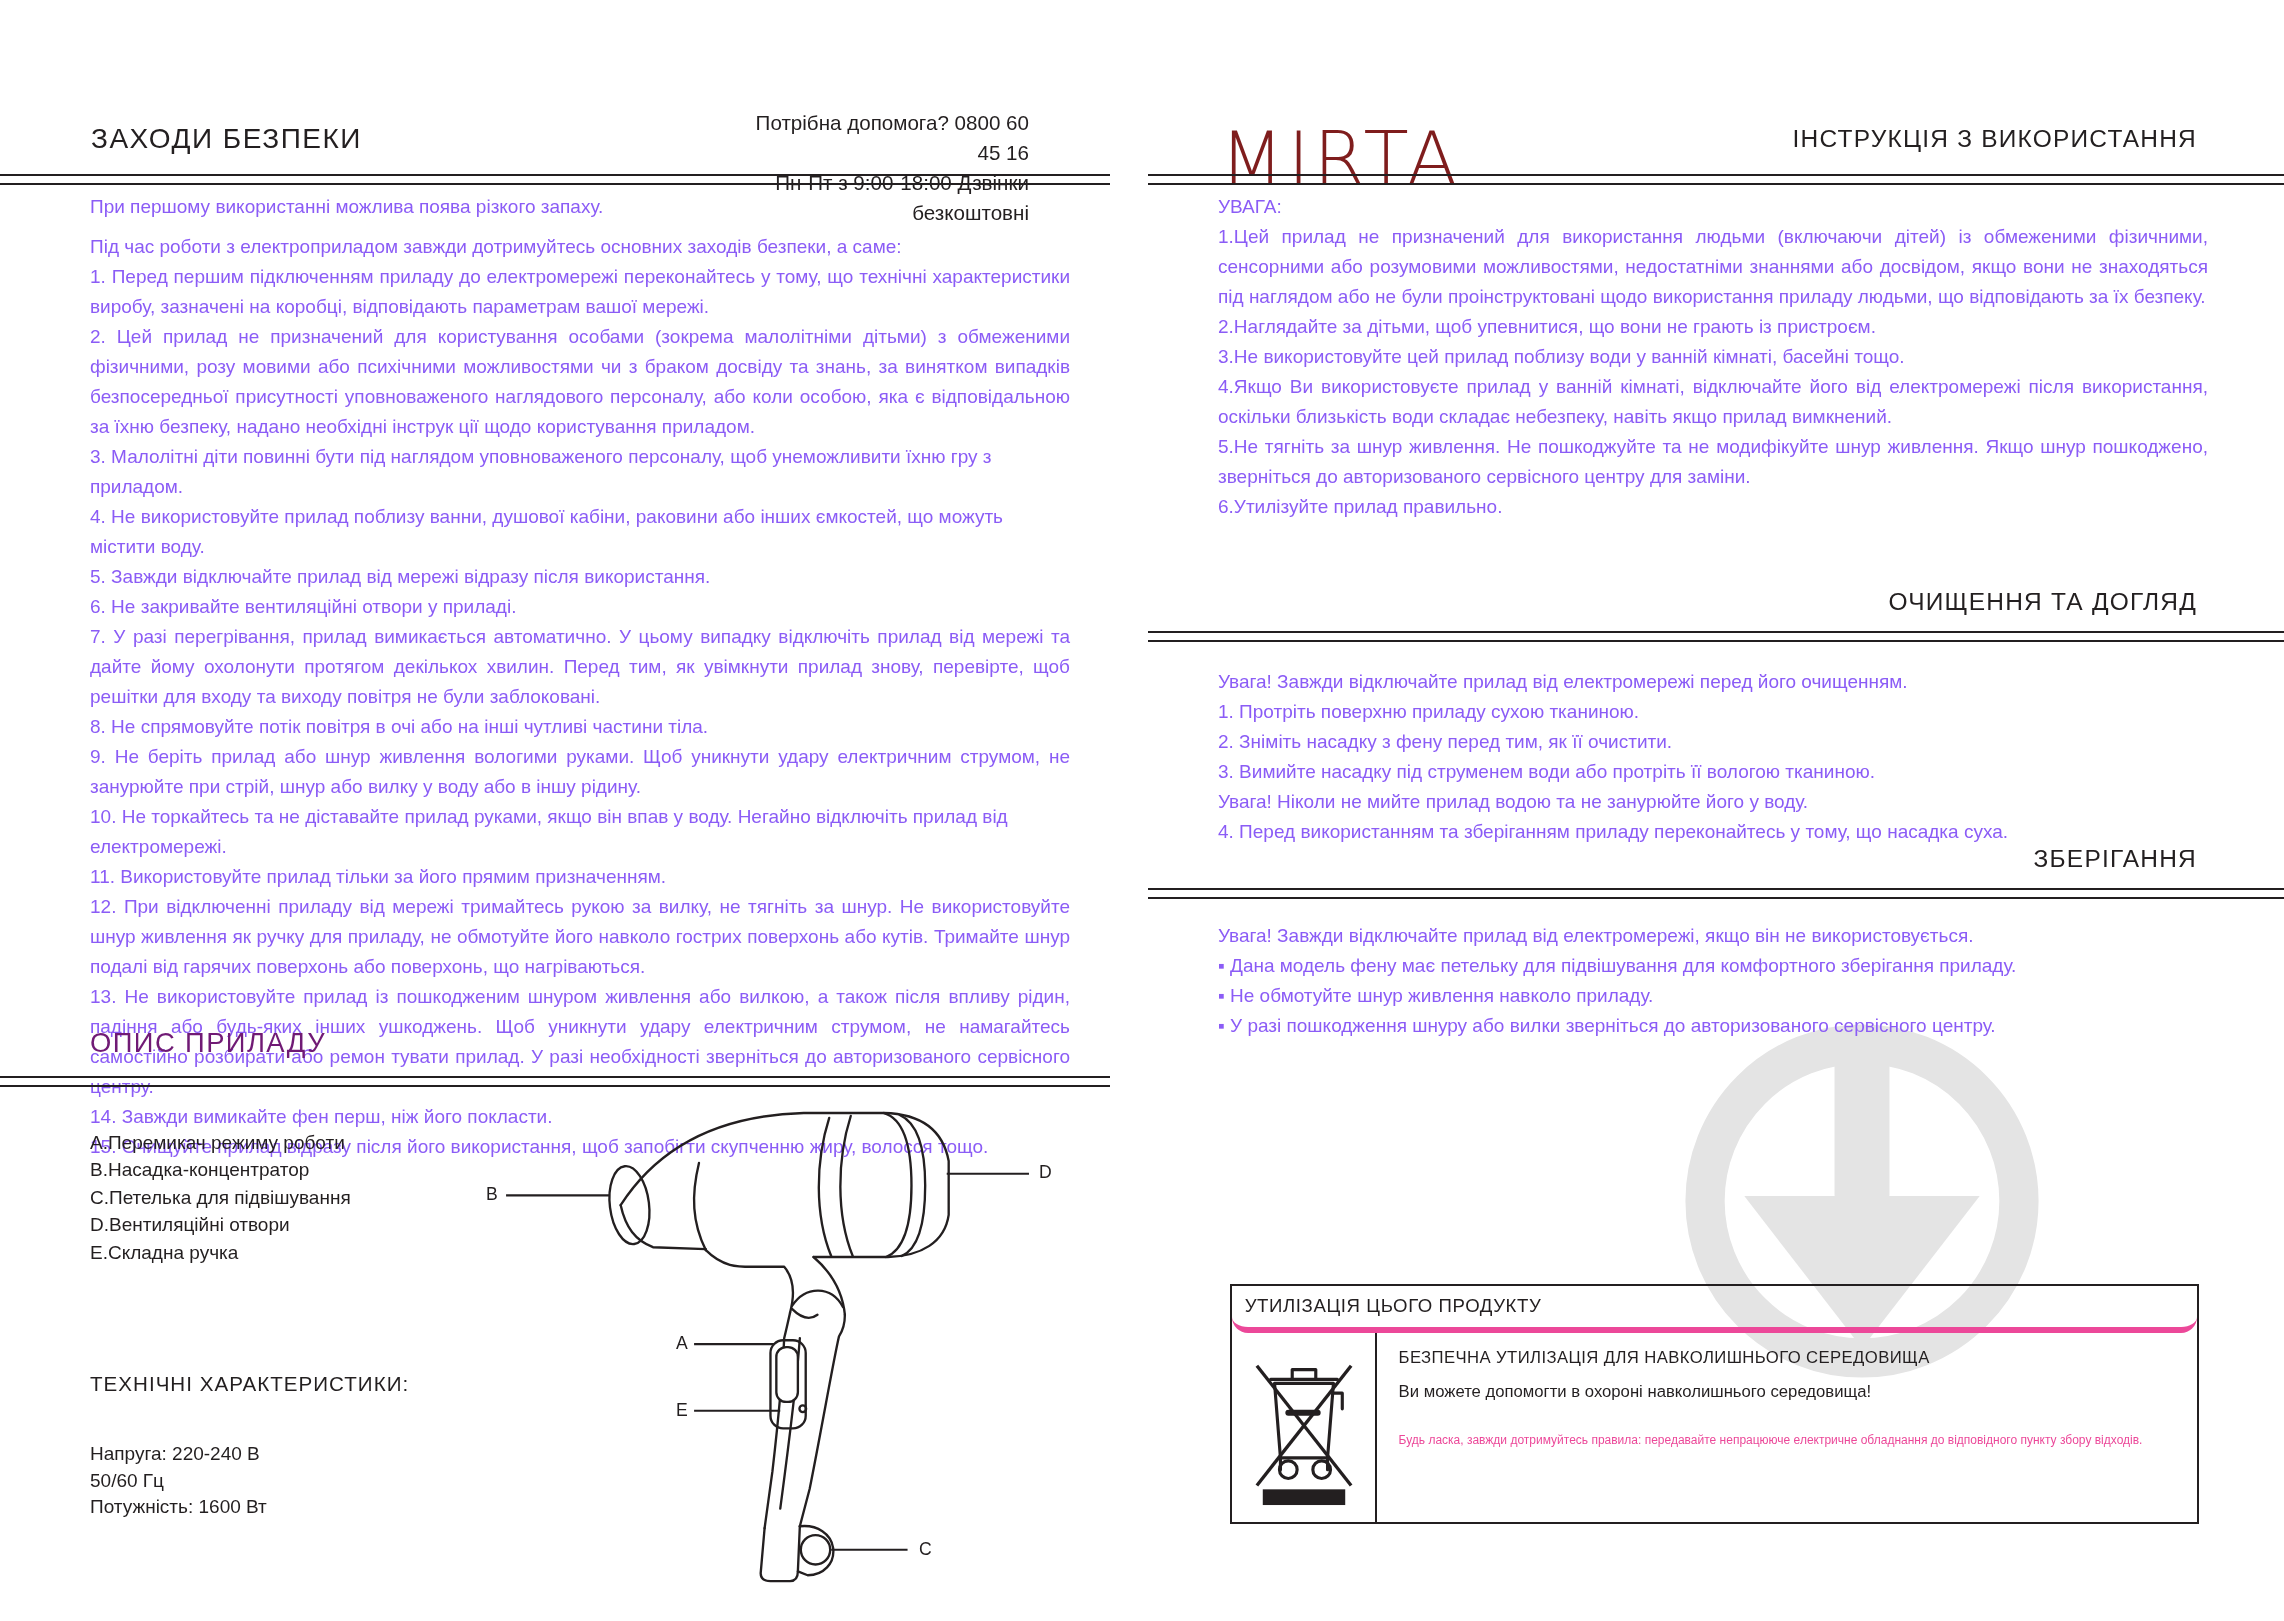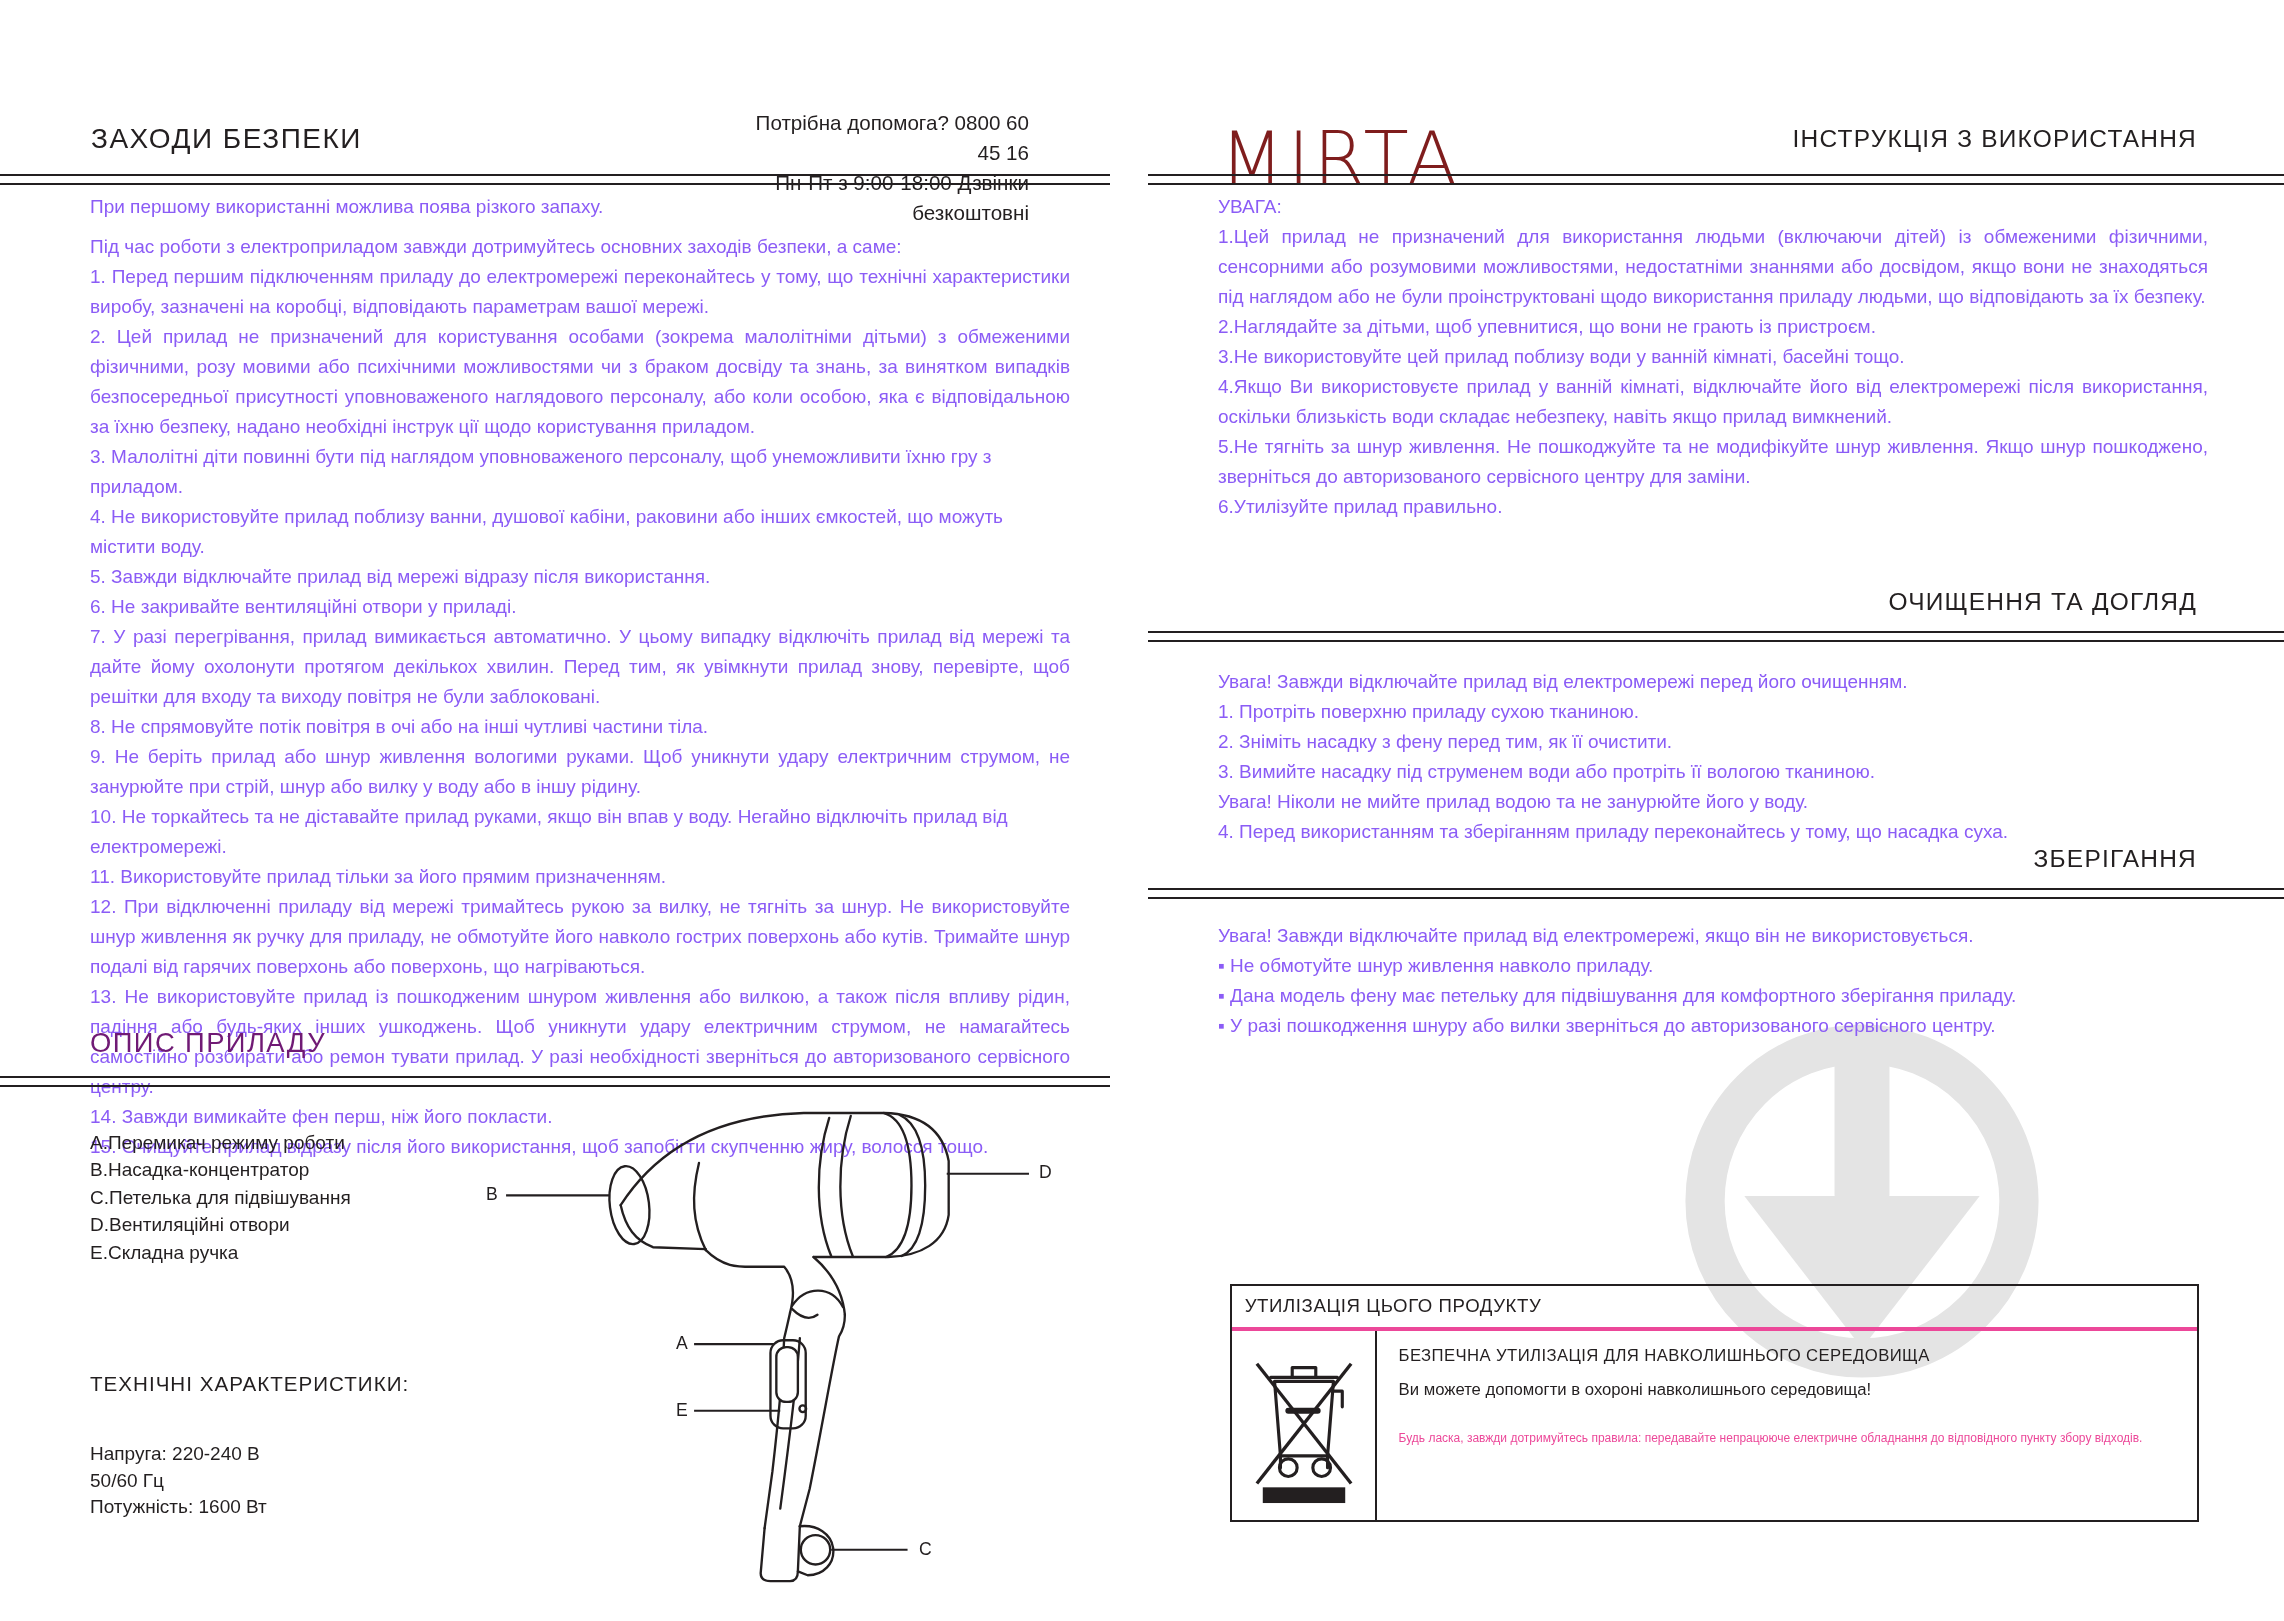--- a/index.html
+++ b/index.html
@@ -107,23 +107,23 @@
   .callout{
     position:absolute;font-size:17.6px;color:#231f20;z-index:3;
   }
 
   
   .disposal{
     position:absolute;left:1230px;top:1284px;width:965px;
     border:2px solid #231f20;z-index:2;background:transparent;
   }
   .disposal-head{
-    border-bottom:4px solid #ec4899;
+    border-bottom:6px solid #ec4899;
     padding:8.8px 12.7px 9.8px 12.7px;
-    font-size:18.6px;letter-spacing:0.6px;color:#231f20;
+    font-size:18.6px;letter-spacing:0.6px;color:#231f20;border-radius:16px;
   }
   .disposal-body{display:flex;justify-content:flex-end;}
   .disposal-icon-cell{
     width:143px;min-height:174px;
     border-right:2px solid #231f20;
     display:flex;align-items:center;justify-content:center;
     padding:7.8px 0 7.8px 0;
   }
   .disposal-text-cell{
     flex:1;padding:15.7px 21.6px 13.7px 21.6px;
@@ -281,25 +281,25 @@
     <p class="p nj">4. Перед використанням та зберіганням приладу переконайтесь у тому, що насадка суха.</p>
   </div>
 
   <div class="sec-title-right" style="position:absolute;right:88px;top:845px;z-index:2;">ЗБЕРІГАННЯ</div>
   <div class="rule-right" style="top:888px;"></div>
 
   <div style="position:absolute;left:1218px;top:921px;width:990px;z-index:2;">
     <p class="p nj">Увага! Завжди відключайте прилад від електромережі, якщо він не використовується.</p>
     <p class="p nj">
       <span>▪</span>
-      <span>Не обмотуйте шнур живлення навколо приладу.</span>
+      <span>Дана модель фену має петельку для підвішування для комфортного зберігання приладу.</span>
     </p>
     <p class="p nj">
       <span>▪</span>
-      <span>Дана модель фену має петельку для підвішування для комфортного зберігання приладу.</span>
+      <span>Не обмотуйте шнур живлення навколо приладу.</span>
     </p>
     <p class="p nj">
       <span>▪</span>
       <span>У разі пошкодження шнуру або вилки зверніться до авторизованого сервісного центру.</span>
     </p>
   </div>
 
   <div class="disposal">
     <div class="disposal-head">УТИЛІЗАЦІЯ ЦЬОГО ПРОДУКТУ</div>
     <div class="disposal-body">

